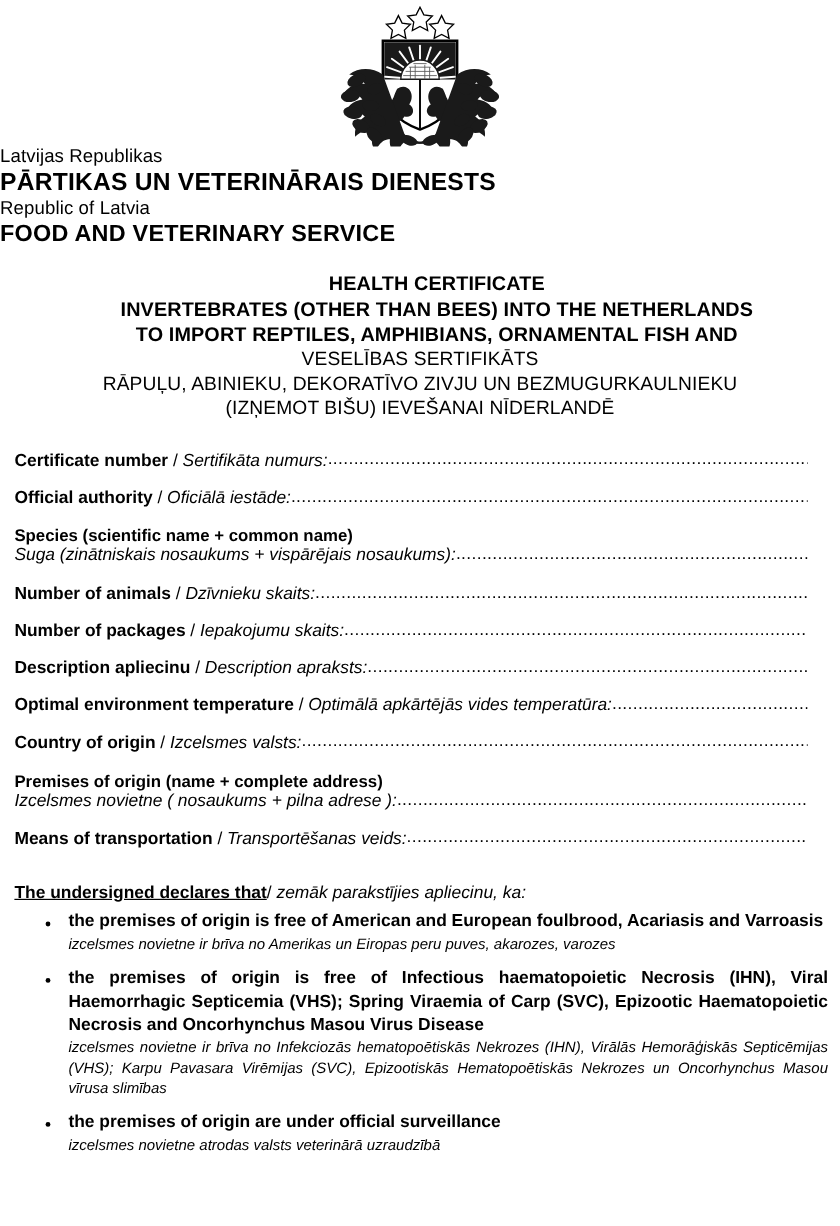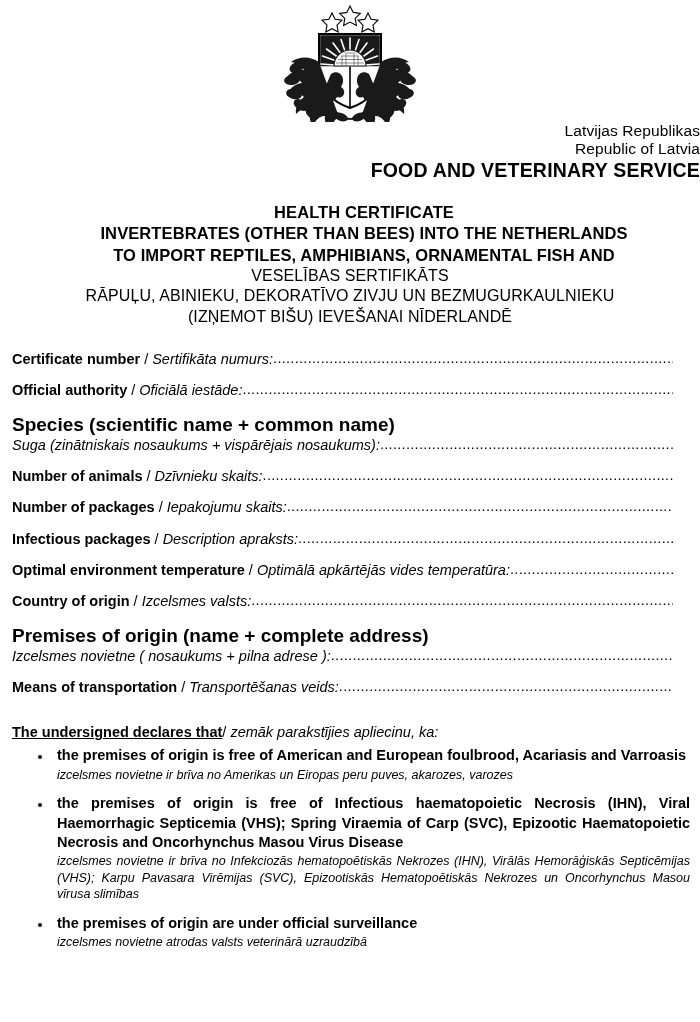--- a/index.html
+++ b/index.html
@@ -14,21 +14,21 @@
 
   
   .emblem-wrap {
     width:100%; height:122px;
     display:flex; align-items:flex-start; justify-content:center;
     padding-top:4px;
   }
   .emblem { display:block; }
 
   
-  .header { text-align:right; }
+  .header { text-align:left; }
   .hdr-sm {
     font-size:15.5px; line-height:1.16; letter-spacing:.1px;
   }
   .hdr-lg {
     font-size:20.5px; font-weight:bold; line-height:1.2;
     letter-spacing:.2px;
   }
   .hdr-lg2 {
     font-size:19.5px; font-weight:bold; line-height:1.25;
     letter-spacing:.2px;
@@ -54,21 +54,21 @@
   }
   .f-en { font-weight:bold; }
   .f-sep { font-weight:normal; padding:0 4px; }
   .f-lv { font-style:italic; }
   .dots {
     flex:1 1 auto; overflow:hidden; min-width:0;
     font-size:14.5px; letter-spacing:.3px;
     position:relative; top:-1px;
   }
   .field-head {
-    font-weight:bold; font-size:19px; line-height:1.24;
+    font-weight:bold; font-size:14px; line-height:1.24;
   }
   .field-sub { margin-top:0px; }
 
   
   .declare { margin-top:26px; padding:0 10px 0 12px; }
   .declare-head { font-size:14.5px; line-height:1.3; }
   .declare-head .u { font-weight:bold; text-decoration:underline; }
   .declare-head .sep { font-weight:normal; }
   .declare-head .lv { font-style:italic; }
 
@@ -174,20 +174,21 @@
           <path d="M90 106 c-6 6 -14 9 -22 9 c8 2 15 0 22 -3 z"></path>
           <ellipse cx="66" cy="113" rx="7" ry="4" transform="rotate(20 66 113)"></ellipse>
           <ellipse cx="84" cy="113" rx="7" ry="4" transform="rotate(-20 84 113)"></ellipse>
         </g>
       </g>
     </svg>
   </div>
 
   <div class="header">
     <div class="hdr-sm">Latvijas Republikas</div>
+    <div class="hdr-lg">PĀRTIKAS UN VETERINĀRAIS DIENESTS</div>
     <div class="hdr-sm">Republic of Latvia</div>
     <div class="hdr-lg2">FOOD AND VETERINARY SERVICE</div>
   </div>
 
   <div class="title-block">
     <div class="t-bold">HEALTH CERTIFICATE</div>
     <div class="t-bold">INVERTEBRATES (OTHER THAN BEES) INTO THE NETHERLANDS</div>
     <div class="t-bold">TO IMPORT REPTILES, AMPHIBIANS, ORNAMENTAL FISH AND</div>
     <div class="t-reg">VESELĪBAS SERTIFIKĀTS</div>
     <div class="t-reg">RĀPUĻU, ABINIEKU, DEKORATĪVO ZIVJU UN BEZMUGURKAULNIEKU</div>
@@ -229,21 +230,21 @@
       <div class="field">
         <div class="field-line">
           <span class="f-en">Number of packages</span>
           <span class="f-sep">/</span>
           <span class="f-lv">Iepakojumu skaits:</span>
           <span class="dots">...........................................................................................................................................................................................................</span>
         </div>
       </div>
       <div class="field">
         <div class="field-line">
-          <span class="f-en">Infectious packages</span>
+          <span class="f-en">Description apliecinu</span>
           <span class="f-sep">/</span>
           <span class="f-lv">Description apraksts:</span>
           <span class="dots">...........................................................................................................................................................................................................</span>
         </div>
       </div>
       <div class="field">
         <div class="field-line">
           <span class="f-en">Optimal environment temperature</span>
           <span class="f-sep">/</span>
           <span class="f-lv">Optimālā apkārtējās vides temperatūra:</span>

